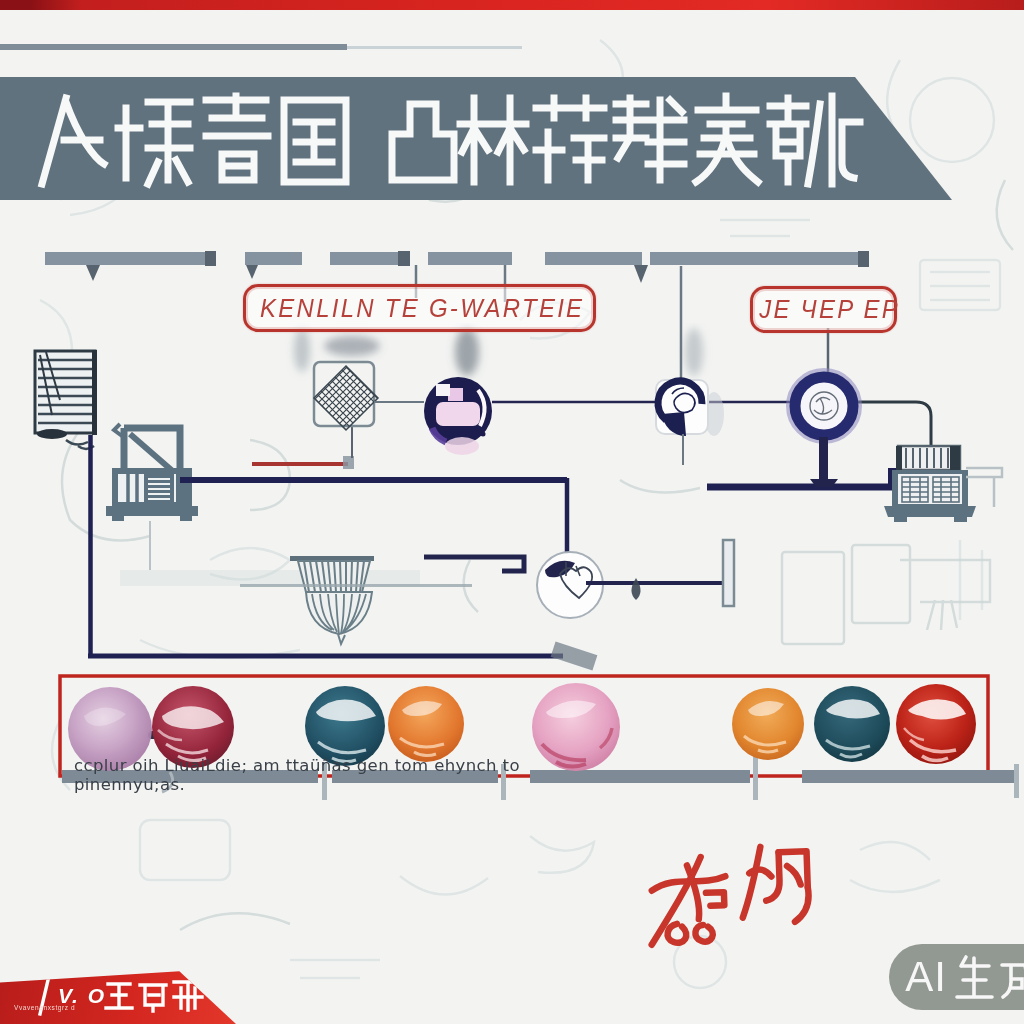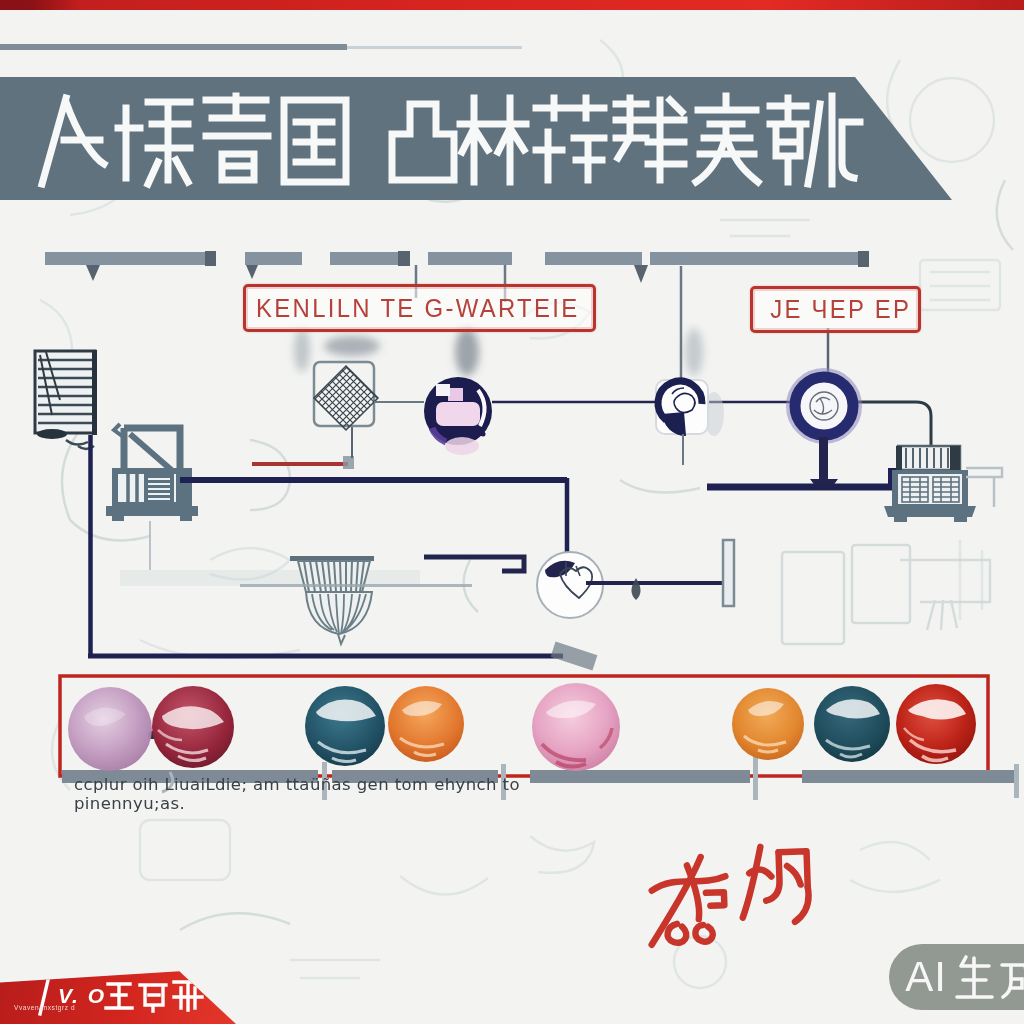--- a/index.html
+++ b/index.html
@@ -8,34 +8,34 @@
     background:#f3f4f2;font-family:"Liberation Sans",sans-serif;
   }
   .layer{position:absolute;left:0;top:0;}
   
   .top-bar{
     position:absolute;left:0;top:0;width:1024px;height:10px;
     background:linear-gradient(90deg,#8a1115 0%,#8a1115 3%,#c31f1e 8%,#d8241f 45%,#e32a24 75%,#b71d1c 100%);
   }
   
   .flow-label{
-    position:absolute;display:flex;align-items:center;justify-content:flex-end;
-    border:3.5px solid #b8352e;border-radius:5px;
+    position:absolute;display:flex;align-items:center;justify-content:flex-start;
+    border:3.5px solid #b8352e;border-radius:15px;
     box-shadow:inset 0 0 0 2px rgba(190,70,58,.22), 0 0 2px rgba(184,53,46,.35);
-    color:#b5413a;background:rgba(255,255,255,.55);
+    color:#b5413a;background:rgba(255,255,255,.55);font-style:italic;
   }
   .flow-label .txt{
     font-size:26px;letter-spacing:2.5px;transform:scaleX(.92);white-space:nowrap;
     font-family:"Liberation Sans",sans-serif;
   }
   .label-left{left:243px;top:284px;width:347px;height:42px;}
-  .label-right{left:750px;top:286px;width:141px;height:41px;padding-left:24px;}
+  .label-right{left:750px;top:286px;width:141px;height:41px;}
   
   .caption{
-    position:absolute;left:74px;top:775px;width:520px;
+    position:absolute;left:74px;top:756px;width:520px;
     font-size:16.5px;color:#3a4048;letter-spacing:.4px;
     font-family:"DejaVu Sans",sans-serif;
   }
   
   .bottom-banner{
     position:absolute;left:0;top:968px;width:236px;height:56px;
     background:linear-gradient(100deg,#b81d1b 0%,#d2261f 55%,#e4372b 100%);
     clip-path:polygon(0 26%,76% 6%,100% 100%,0 100%);
   }
   .bottom-banner .latin{

